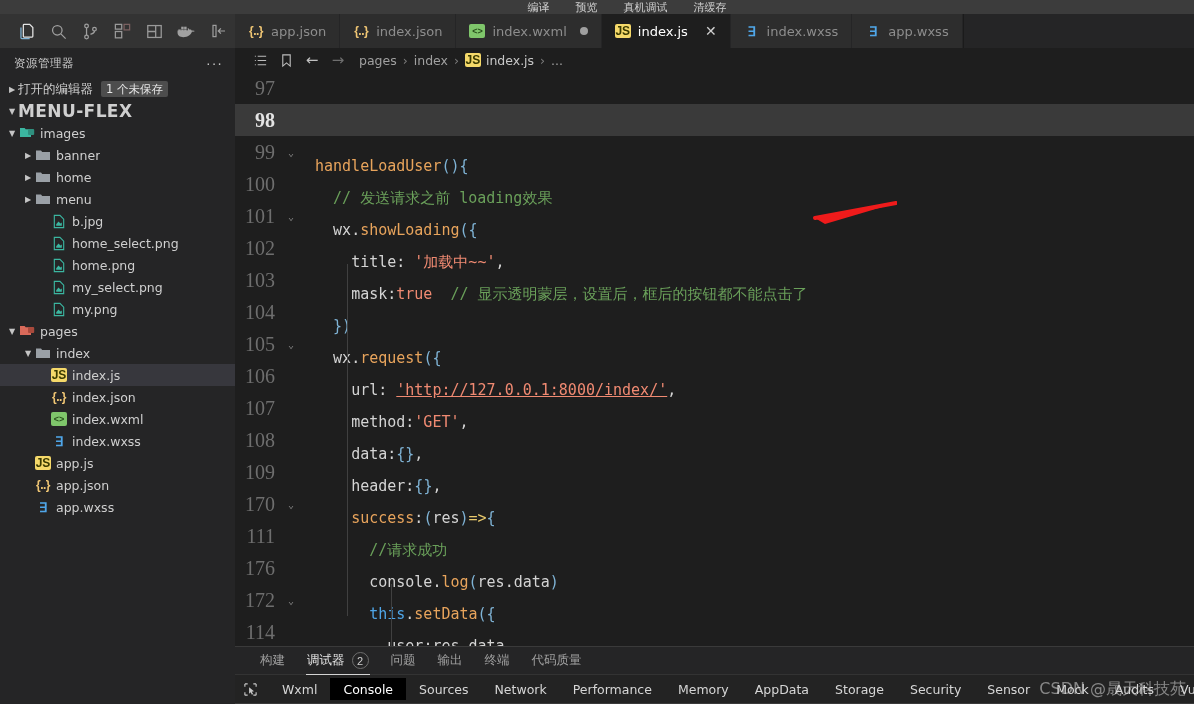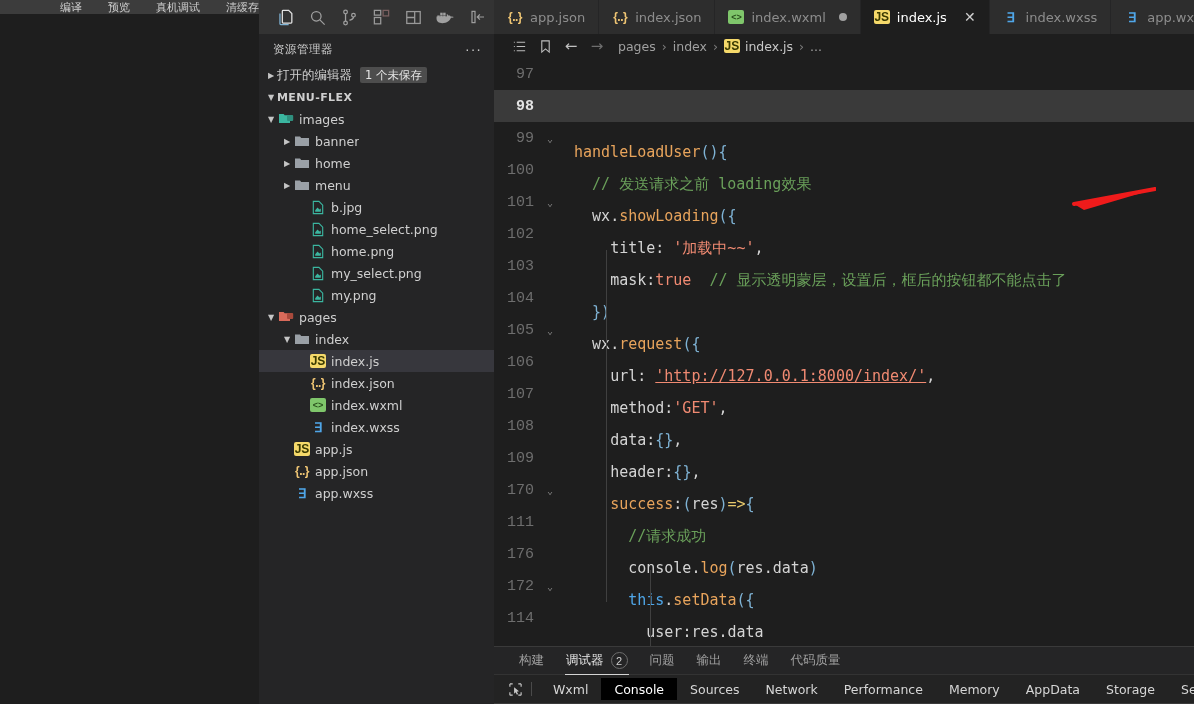--- a/index.html
+++ b/index.html
@@ -4,21 +4,21 @@
 <style>
   * { box-sizing: border-box; margin:0; padding:0; }
   html,body { width:1194px; height:704px; overflow:hidden; }
   body {
     background:#1e1e1e;
     font-family:"Liberation Sans", sans-serif;
     font-size:13px;
     color:#cccccc;
     -webkit-font-smoothing:antialiased;
   }
-  .app { position:relative; width:1194px; height:704px; display:flex; flex-direction:row; }
+  .app { position:relative; width:1194px; height:704px; display:flex; flex-direction:column; }
 
   
   .menustrip {
     height:14px; background:#3c3c3c; flex:0 0 14px;
     display:flex; align-items:center; justify-content:center;
     position:relative;
   }
   .menustrip .items { display:flex; gap:26px; margin-left:60px; }
   .menustrip .mi {
     font-size:11px; color:#cfcfcf; line-height:11px; white-space:nowrap;
@@ -65,21 +65,21 @@
     color:#c5c5c5; font-size:8px; flex:0 0 12px;
   }
   .twisty.empty { color:transparent; }
   .row .ficon { width:18px; flex:0 0 18px; display:flex; align-items:center; justify-content:center; margin-right:4px;}
   .row .lbl { overflow:hidden; text-overflow:ellipsis; }
   .badge-unsaved {
     background:#4d4d4d; color:#e6e6e6; border-radius:2px;
     font-size:11.5px; padding:1px 5px; margin-left:8px; line-height:14px;
   }
   .section-title {
-    height:22px; display:flex; align-items:center; font-size:11px;
+    height:22px; display:flex; align-items:center; font-size:17px;
     font-weight:bold; letter-spacing:.4px; color:#cfcfcf;
     font-family:"DejaVu Sans", sans-serif;
   }
 
   
   .rightcol { flex:1 1 auto; display:flex; flex-direction:column; min-width:0; background:#1e1e1e; }
 
   .tabbar { height:34px; flex:0 0 34px; background:#252526; display:flex; }
   .tab {
     display:flex; align-items:center; gap:7px; padding:0 13px;
@@ -114,21 +114,21 @@
   .bc-item { color:#a0a0a0; }
   .bc-item.file { color:#c8c8c8; }
 
   
   .editor { flex:1 1 auto; position:relative; overflow:hidden; background:#1e1e1e;
             font-family:"DejaVu Sans Mono", monospace; font-size:15px; }
   .codeline { height:32px; display:flex; align-items:center; position:relative; }
   .codeline.active { background:#3a3a3a; }
   .gutter {
     width:48px; flex:0 0 48px; text-align:right; padding-right:8px;
-    color:#6e6e6e; font-size:15px; font-family:Liberation Mono, monospace;
+    color:#6e6e6e; font-size:20px; font-family:Liberation Serif, serif;
   }
   .codeline.active .gutter { color:#e4e4e4; font-weight:bold; }
   .fold { width:16px; flex:0 0 16px; color:#8a8a8a; font-size:10px; text-align:center; }
   .code { padding-left:16px; white-space:pre;margin-top:28px; }
   .indent-guide {
     position:absolute; top:0; bottom:0; width:1px; background:#404040;
   }
   .tok-fn { color:#e8a45c; }
   .tok-str { color:#f08a72; }
   .tok-cmt { color:#6aa05a; }

